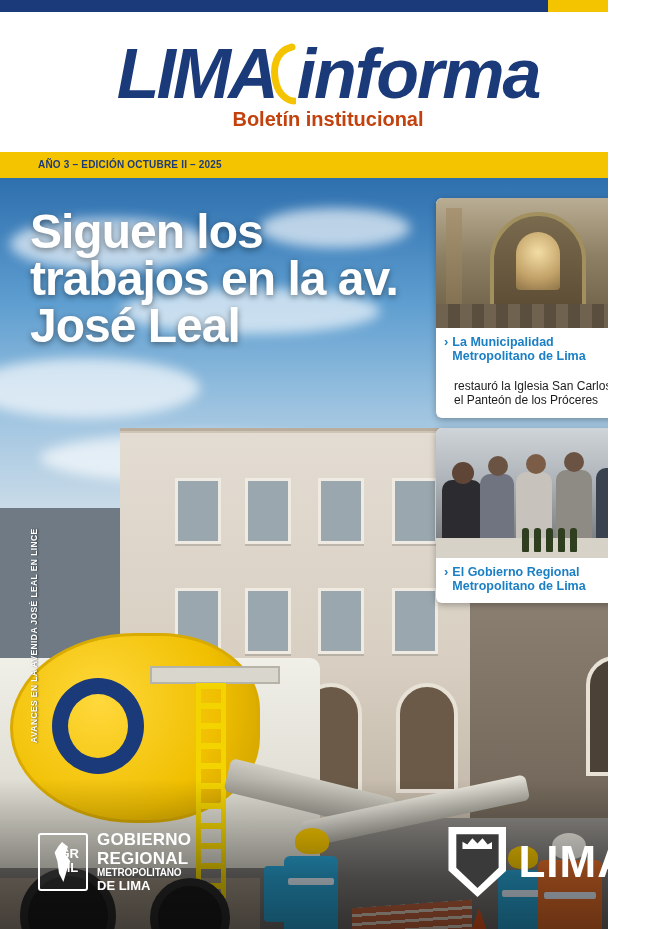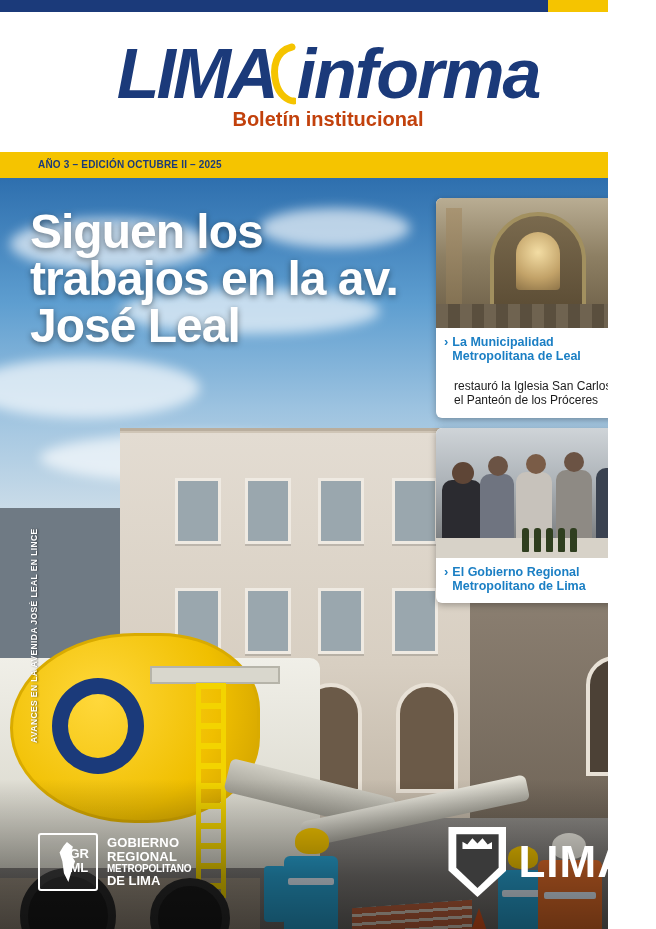--- a/index.html
+++ b/index.html
@@ -402,21 +402,21 @@
   }
   .grml-letters {
     position: absolute; right: 7px; top: 12px;
     color: #ffffff; font-size: 13px; font-weight: bold; line-height: 1.05;
     text-align: left;
   }
   .grml-text {
     color: #ffffff;
     line-height: 1.08;
   }
-  .grml-l1 { font-size: 13px; font-weight: bold; letter-spacing: 0.2px; }
+  .grml-l1 { font-size: 17px; font-weight: bold; letter-spacing: 0.2px; }
   .grml-l2 { font-size: 10px; font-weight: bold; letter-spacing: -0.2px; }
   .grml-l3 { font-size: 13px; font-weight: bold; }
 
   .logo-muni {
     position: absolute; right: 26px; bottom: 32px;
     display: flex; align-items: center; gap: 12px;
   }
   .muni-shield {
     width: 58px; height: 70px;
     background: #ffffff;
@@ -548,21 +548,21 @@
           <div class="church"></div>
           <div class="church-col l"></div>
           <div class="church-col r"></div>
           <div class="church-altar"></div>
           <div class="church-panel"></div>
           <div class="church-floor"></div>
         </div>
         <div class="card-body">
           <div class="card-title-row">
             <span class="chev">›</span>
-            <span class="card-title">La Municipalidad Metropolitana de Leal</span>
+            <span class="card-title">La Municipalidad Metropolitano de Lima</span>
           </div>
           <div class="card-text">restauró la Iglesia San Carlos o el Panteón de los Próceres</div>
         </div>
       </div>
 
       <div class="card">
         <div class="card-photo">
           <div class="people"></div>
           <div class="ppl-body" style="left:6px; top:52px; width:40px; height:78px; background:#2b2b30;"></div>
           <div class="ppl-head" style="left:16px; top:34px; width:22px; height:22px; background:#5e4536;"></div>

